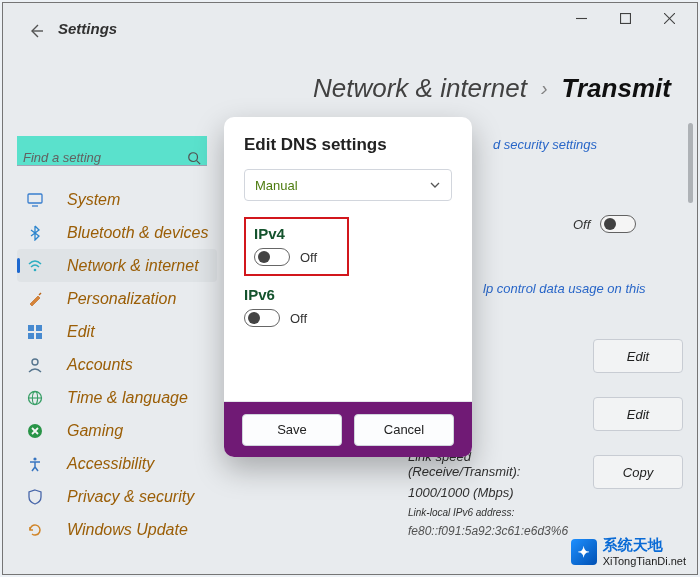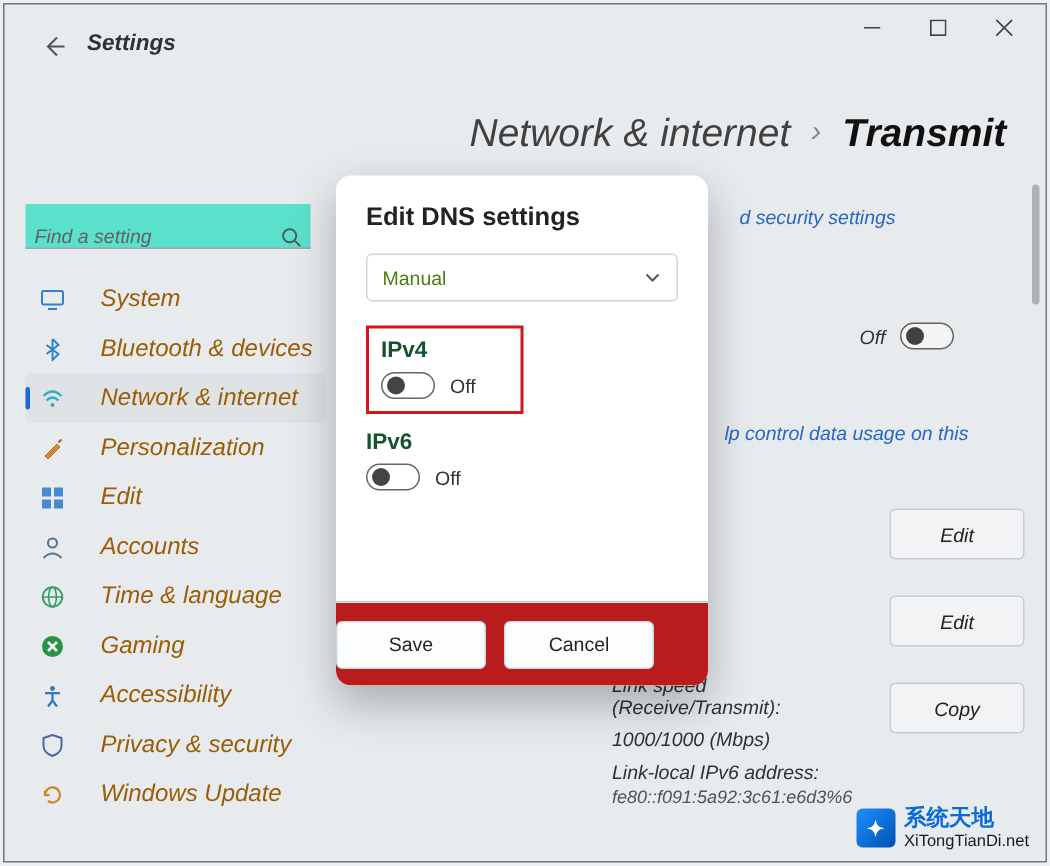--- a/index.html
+++ b/index.html
@@ -39,37 +39,37 @@
   .toggle { width:36px; height:18px; border:1px solid #666; border-radius:10px; position:relative; background:#fff;}
   .toggle::after{ content:""; position:absolute; left:3px; top:2px; width:12px; height:12px; border-radius:50%; background:#444;}
   .usage-text { position:absolute; left:170px; top:152px; font-size:13px; color:#2a6ad0; white-space:nowrap;}
   .btn { width:90px; height:34px; border:1px solid #d0d5dc; border-radius:4px; background:#fcfdfe; font-size:13px; color:#222; display:flex; align-items:center; justify-content:center;}
   .main .btn1 { position:absolute; left:280px; top:210px;}
   .main .colon1{ position:absolute; left:130px; top:276px; font-size:13px; color:#333;}
   .main .btn2 { position:absolute; left:280px; top:268px;}
   .main .lbl-speed { position:absolute; left:95px; top:320px; font-size:13px; color:#333; width:120px;}
   .main .val-speed { position:absolute; left:95px; top:356px; font-size:13px; color:#333;}
   .main .btn3 { position:absolute; left:280px; top:326px;}
-  .main .lbl-ipv6 { position:absolute; left:95px; top:378px; font-size:13px; color:#333;}
+  .main .lbl-ipv6 { position:absolute; left:95px; top:378px; font-size:10px; color:#333;}
   .main .val-ipv6 { position:absolute; left:95px; top:395px; font-size:12px; color:#555;}
 
   .scrollbar { position:absolute; right:4px; top:120px; width:5px; height:80px; background:#b5b9be; border-radius:3px;}
 
   
   .dialog { position:absolute; left:224px; top:117px; width:248px; height:340px; background:#fff; border-radius:10px; box-shadow:0 12px 30px rgba(0,0,0,0.28); overflow:hidden; display:flex; flex-direction:column;}
   .dlg-body { padding: 18px 20px 10px 20px; flex:1;}
   .dlg-title { font-size:17px; font-weight:600; color:#222; margin-bottom:14px;}
   .dropdown { height:32px; border:1px solid #d2d6dd; border-radius:4px; display:flex; align-items:center; padding:0 10px; font-size:13px; color:#4d7c0f; justify-content:space-between; margin-bottom:16px;}
   .dropdown svg{ width:12px; height:12px; color:#555;}
   .box-hl { border:2px solid #d2171c; padding:6px 8px 8px 8px; width:105px; margin-bottom:10px;}
   .proto-title { font-size:15px; font-weight:600; color:#14532d; }
   .toggle-row { display:flex; align-items:center; gap:10px; margin-top:6px;}
   .toggle-row .lbl { font-size:13px; color:#333;}
   .ipv6-block { margin-top:6px;}
-  .dlg-foot { height:56px; border-top:1px solid #e3e6ea; background:#b91c1c; display:flex; align-items:center; justify-content:flex-start; gap:12px;}
+  .dlg-foot { height:56px; border-top:1px solid #e3e6ea; background:#701a75; display:flex; align-items:center; justify-content:center; gap:12px;}
   .dlg-foot .btn { width:100px; height:32px;}
 
   
   .wm { position:absolute; right:14px; bottom:10px; display:flex; align-items:center; gap:6px; font-size:15px; color:#0a6bd6; font-weight:600;}
   .wm .dom { font-size:11px; color:#1a1a1a; font-weight:400;}
   .wm-icon { width:26px; height:26px; border-radius:4px; background:linear-gradient(135deg,#1e90ff,#0050b3); display:flex; align-items:center; justify-content:center; color:#fff; font-size:14px;}
 
   .dim { filter: brightness(0.96); font-style: italic;}
 </style>
 </head>

